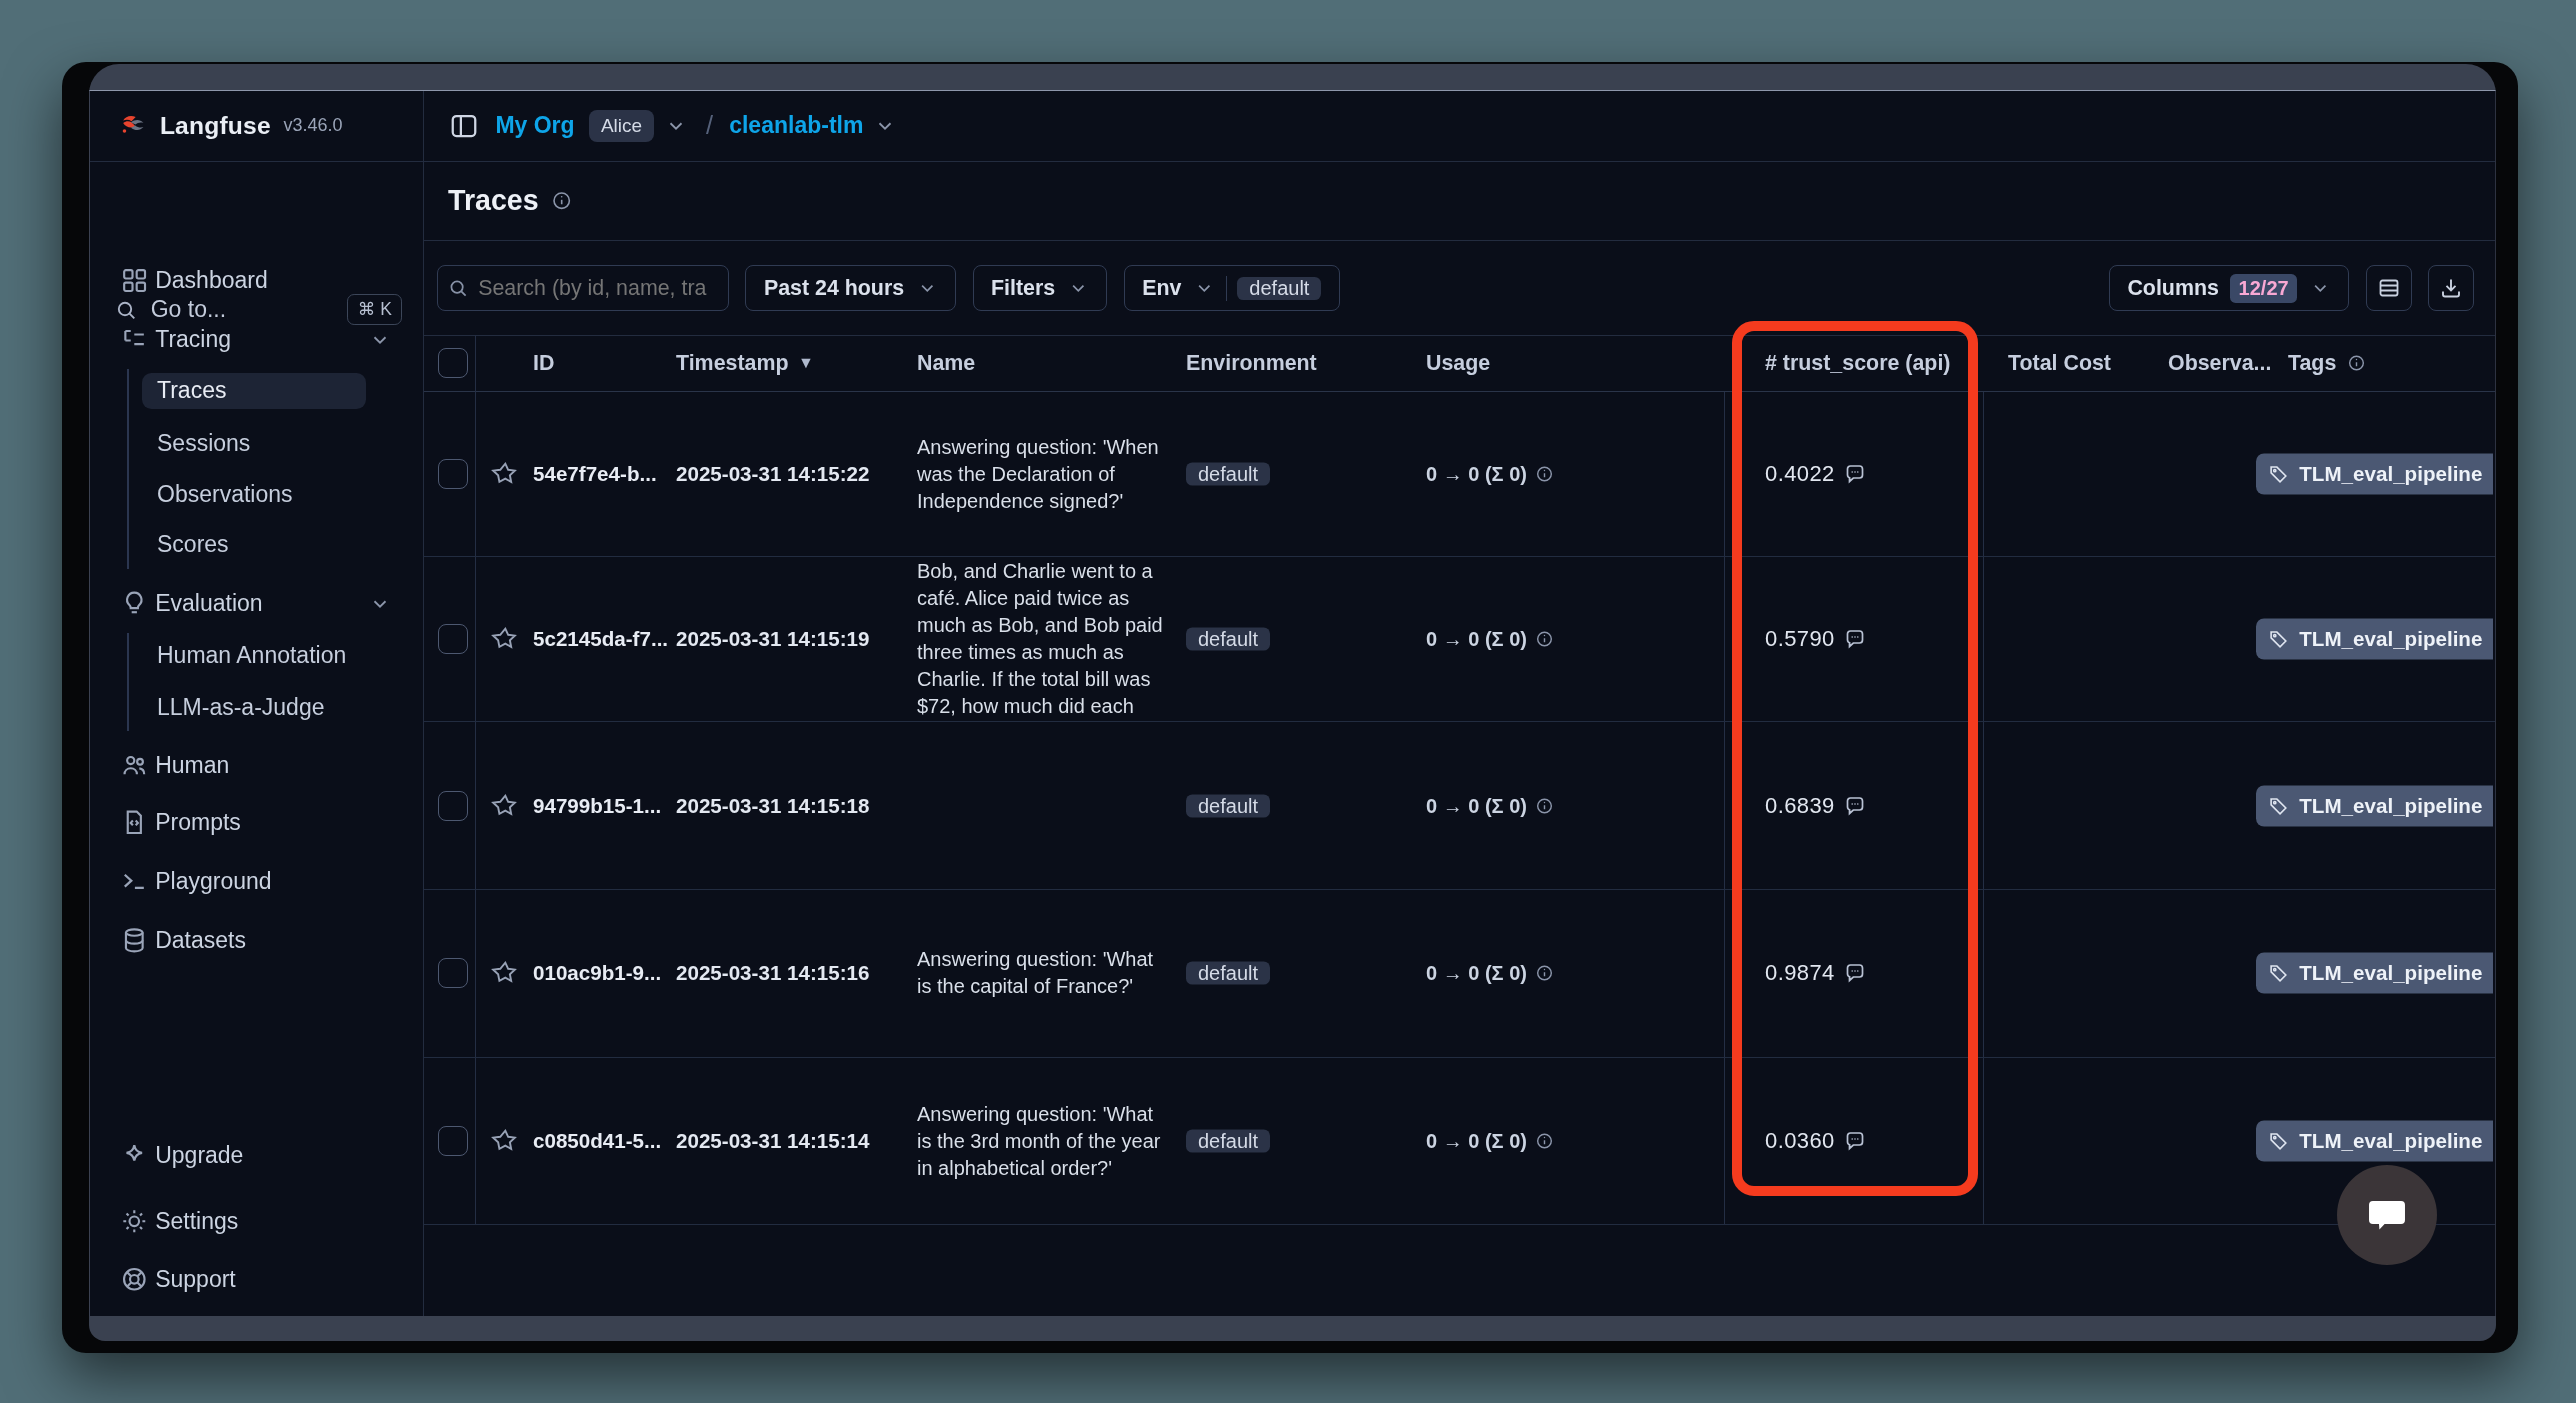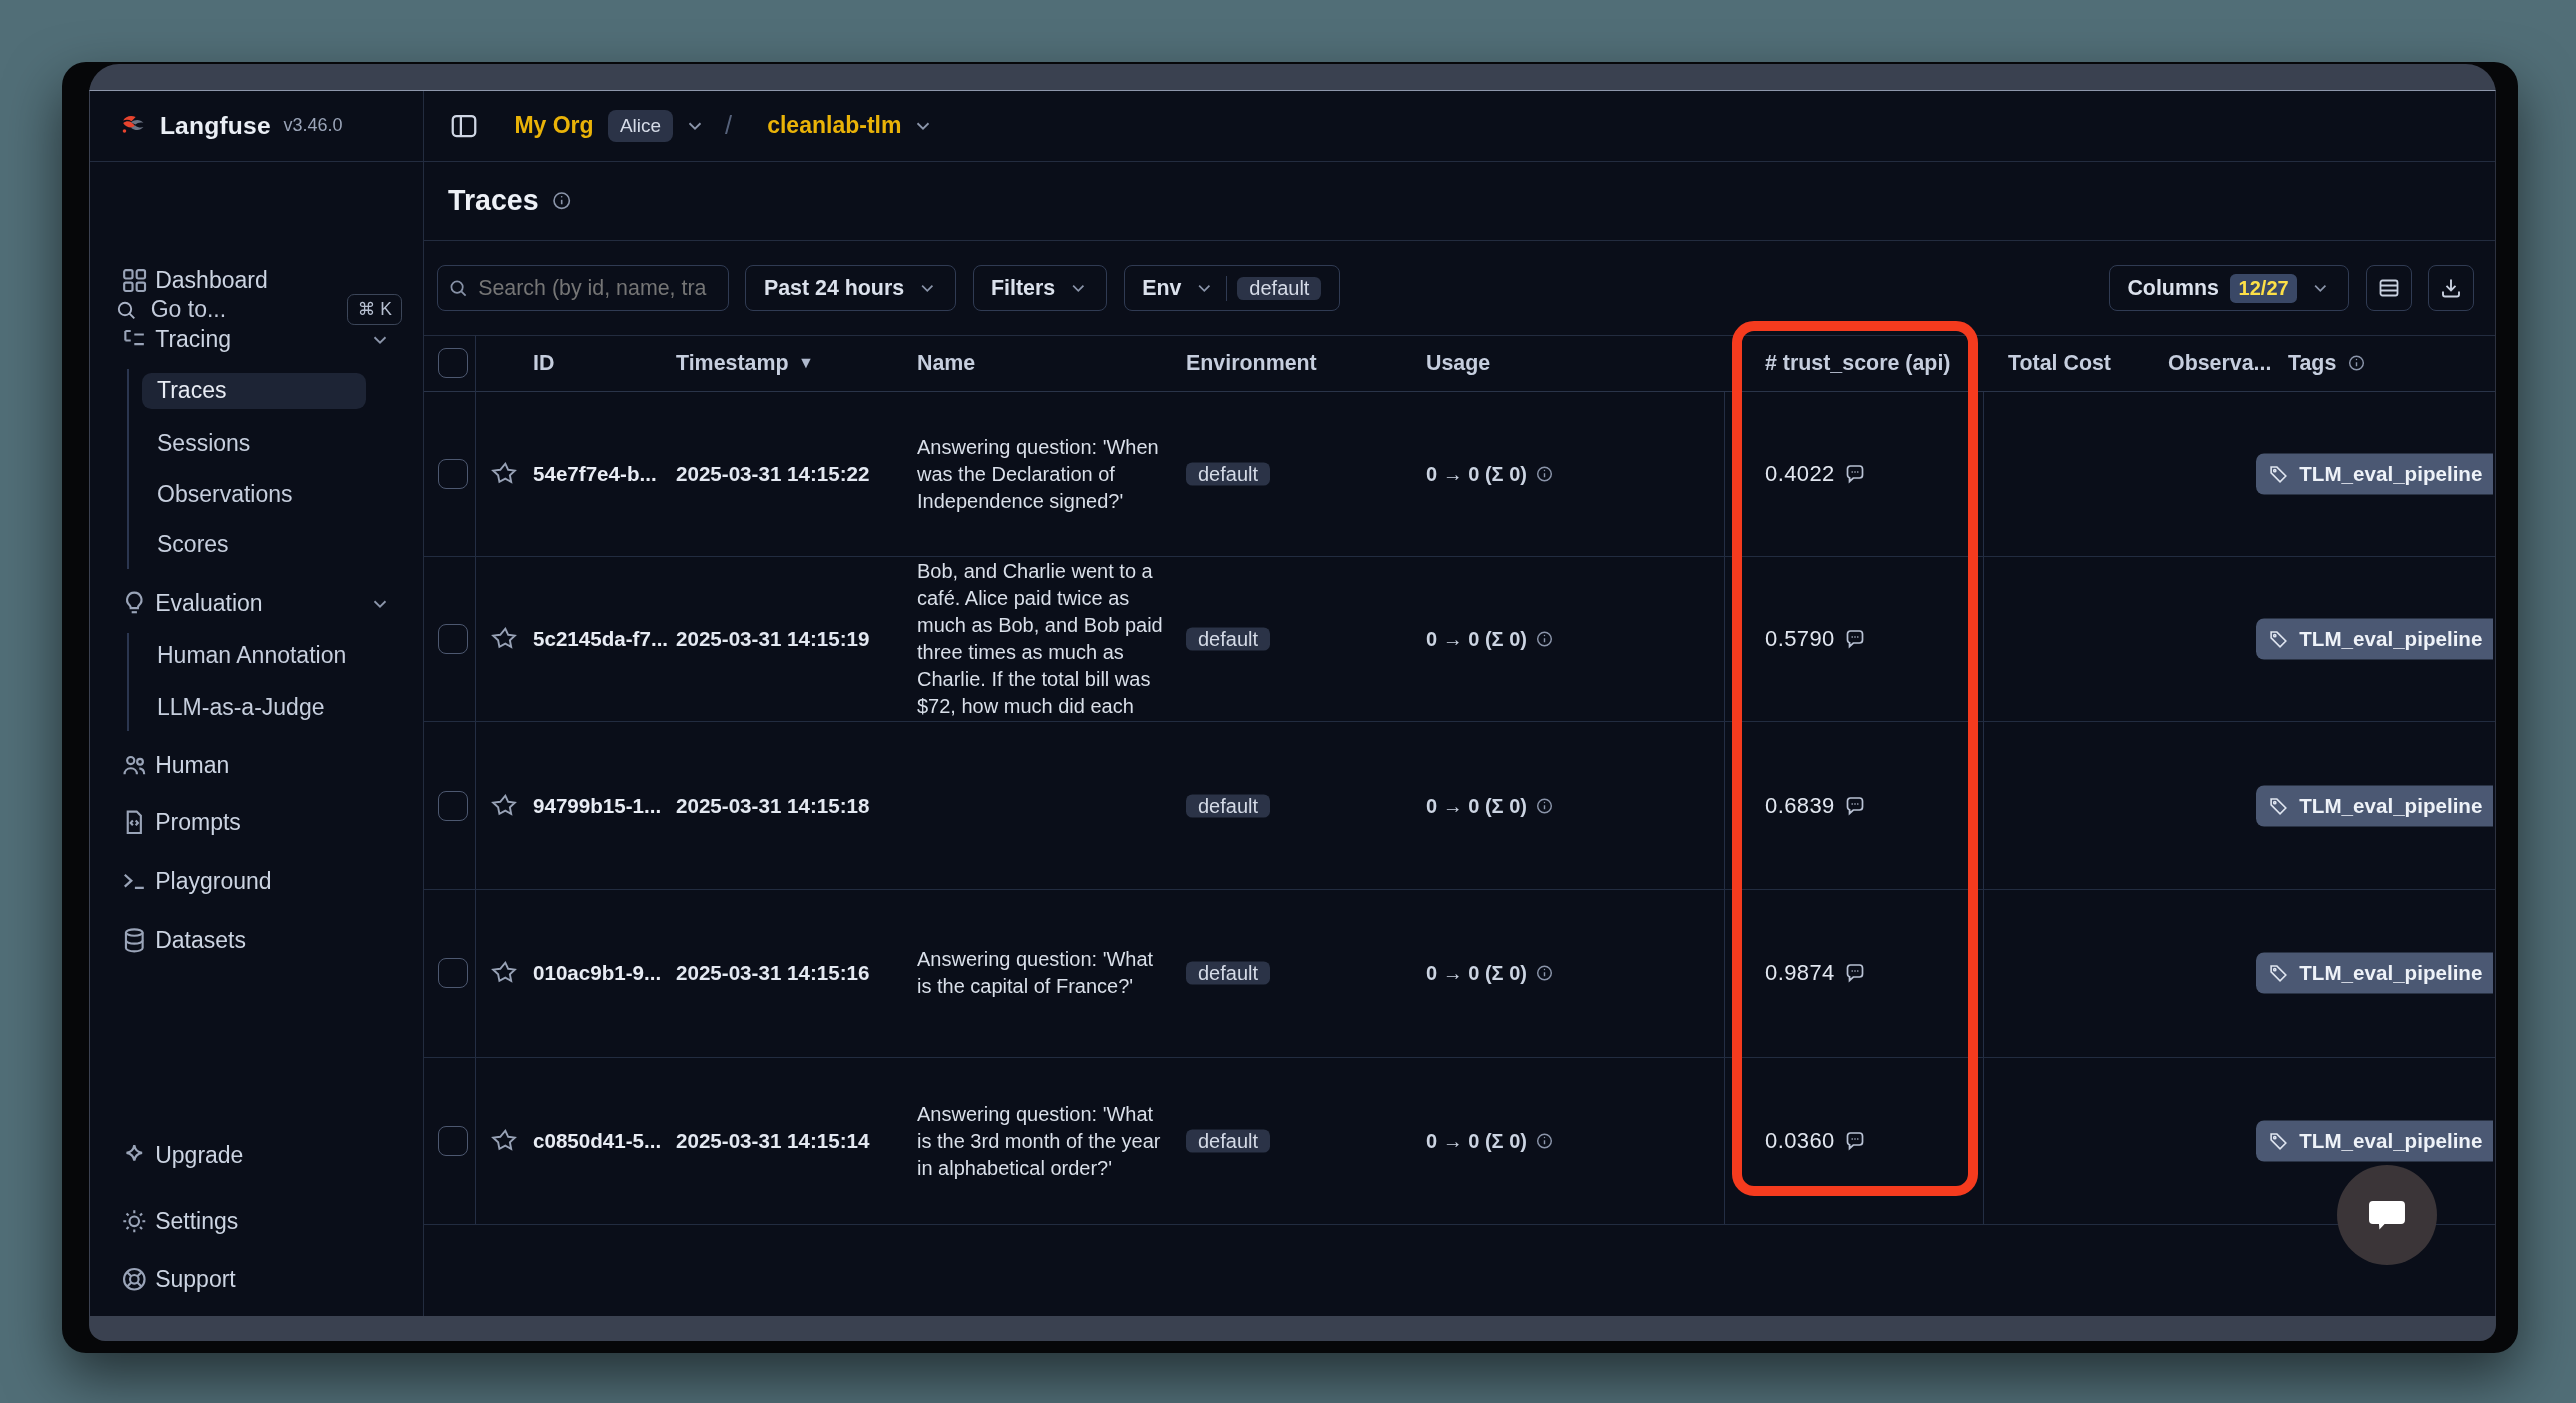--- a/index.html
+++ b/index.html
@@ -32,41 +32,41 @@
   .nav-sub .lbl { font-size:23px; color:#c6cedd; white-space:nowrap;}
   .nav-sub.active { background:#1d2435; }
   .nav-sub.active .lbl { color:#e8ecf4; }
   .chev { width:22px; height:22px; margin-left:auto; color:#8b95aa; }
   .guide { position:absolute; left:37px; width:1.6px; background:#2b3650; }
 
   
   .main { position:absolute; left:334px; top:0; right:0; bottom:0; }
   .topbar { position:absolute; left:0; right:0; top:0; height:71px; border-bottom:0.8px solid #232c3f;
             display:flex; align-items:center; padding-left:25.4px; color:#a9b2c5;}
-  .topbar .org, .topbar .proj { font-size:23px; font-weight:600; color:#eab308; margin-left:35px; white-space:nowrap;}
+  .topbar .org, .topbar .proj { font-size:23px; font-weight:600; color:#0ea5e9; margin-left:16px; white-space:nowrap;}
   .badge { background:#2b3347; border-radius:8px; padding:4.8px 12px; font-size:19px; color:#d5dbe7; margin-left:14.3px;}
   .slash { font-size:25.4px; color:#55617a; margin-left:19px; }
   .topbar .chev { margin-left:9.5px; }
   .title-row { position:absolute; left:0; right:0; top:71px; height:79px; border-bottom:0.8px solid #232c3f;
                display:flex; align-items:center; padding-left:24px; }
   .title-row h1 { font-size:28.6px; font-weight:bold; color:#eef1f7; }
   .iinfo { width:21.4px; height:21.4px; color:#8b95aa; margin-left:12px; }
 
   .toolbar { position:absolute; left:0; right:0; top:151px; height:94px; border-bottom:0.8px solid #232c3f;
              display:flex; align-items:center; padding:0 20.6px 0 12.7px; gap:16.7px; }
   .searchbox { width:292px; height:46px; border:0.8px solid #303b53; border-radius:8px; display:flex;
                align-items:center; padding:0 9px; color:#8791a6; overflow:hidden; flex:0 0 auto;}
   .searchbox input { border:none; outline:none; background:transparent; color:#8791a6; font-size:21.4px;
                      margin-left:9.5px; width:238px; font-family:inherit;}
   .tbtn { height:46px; border:0.8px solid #303b53; border-radius:8px; display:flex; align-items:center;
           padding:0 17.5px; font-size:21.4px; font-weight:600; color:#dbe1ec; gap:11px; background:transparent; }
   .tbtn .chev { margin-left:1.6px; width:20.6px; height:20.6px;}
   .vdiv { width:0.8px; height:25.4px; background:#303b53; }
   .minibadge { background:#2b3347; border-radius:6.3px; padding:0 12px; font-size:20px; font-weight:400; color:#d5dbe7;}
-  .colbadge { background:#3a4866; border-radius:5.6px; padding:3.2px 8.7px; font-size:20px; font-weight:700; color:#fde047;}
+  .colbadge { background:#3a4866; border-radius:5.6px; padding:3.2px 8.7px; font-size:20px; font-weight:700; color:#f9a8d4;}
   .spacer { flex:1; }
   .iconbtn { width:46px; height:46px; border:0.8px solid #303b53; border-radius:8px; display:flex;
              align-items:center; justify-content:center; color:#c9d1e0; flex:0 0 auto;}
   .iconbtn svg { width:24px; height:24px; }
 
   
   .thead { position:absolute; left:0; right:0; top:244px; height:57px; border-bottom:0.8px solid #2a3449; }
   .th { position:absolute; top:50%; transform:translateY(-50%); font-size:21.4px; font-weight:600;
         color:#c6cede; white-space:nowrap; display:flex; align-items:center; gap:9.5px;}
   .sortmark { font-size:16px; color:#aeb8cc; }

